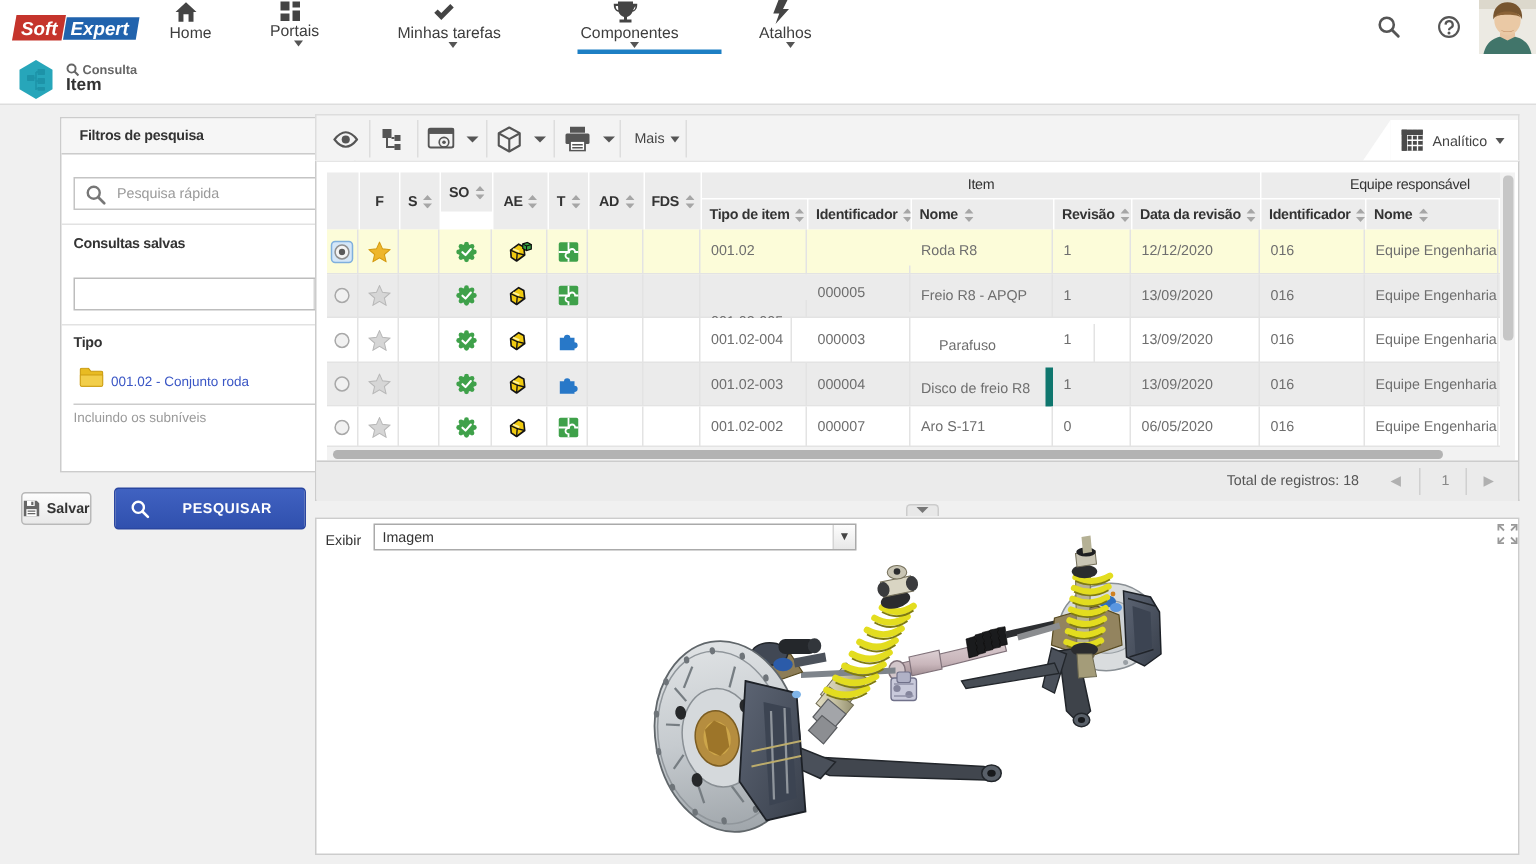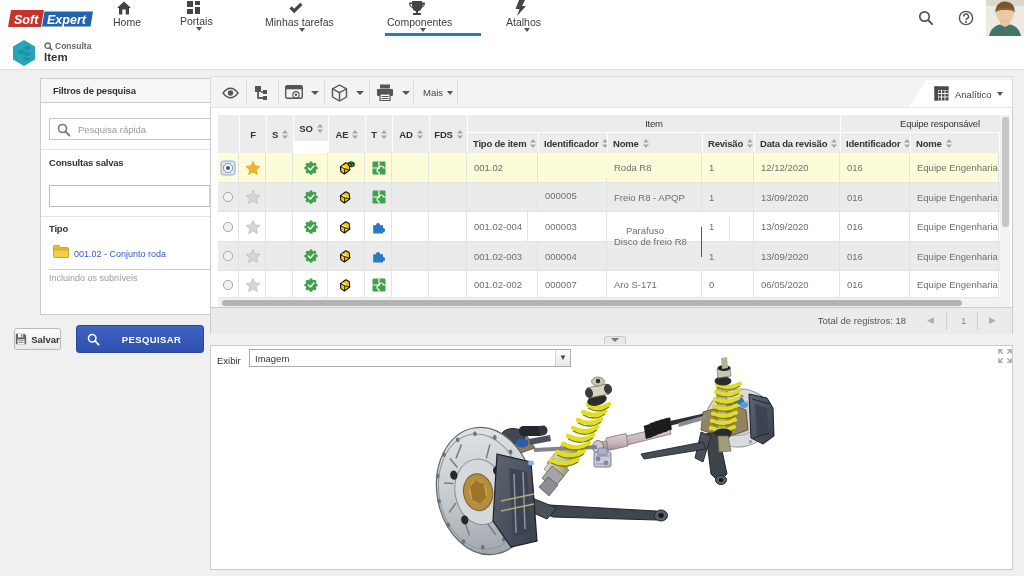--- a/index.html
+++ b/index.html
@@ -522,21 +522,21 @@
       </div>
   <div class="dcell" style="left:155px;top:133.5px;width:26px;height:29.5px;border-right:1px solid #e3e3e3;">
         <svg style="position:absolute;left:50%;top:50%;transform:translate(-50%,-50%)" width="14" height="14" viewBox="0 0 14 14">
           <path d="M1.2 5.2 h2.8 a2.1 2.1 0 1 1 4.2 0 h2.8 v2.9 a2.1 2.1 0 1 1 0 4.2 v1.2 h-9.8 Z" fill="#2878c8"></path>
         </svg>
       </div>
   <div class="dcell" style="left:182px;top:133.5px;width:36px;height:29.5px;border-right:1px solid #e3e3e3;"></div>
   <div class="dcell" style="left:219px;top:133.5px;width:37px;height:29.5px;border-right:1px solid #e3e3e3;"></div>
   <div class="dcell" style="left:257px;top:133.5px;width:70px;height:29.5px;padding-left:6px;border-right:1px solid #e3e3e3;">001.02-003</div>
   <div class="dcell" style="left:328px;top:133.5px;width:68px;height:29.5px;padding-left:6px;border-right:1px solid #e3e3e3;">000004</div>
-  <div class="dcell" style="left:397px;top:119px;width:94px;height:29.5px;padding-left:6px;border-right:1px solid #0f766e;">Disco de freio R8</div>
+  <div class="dcell" style="left:397px;top:137px;width:94px;height:29.5px;padding-left:6px;border-right:5px solid #0f766e;">Disco de freio R8</div>
   <div class="dcell" style="left:492px;top:133.5px;width:51px;height:29.5px;padding-left:6px;border-right:1px solid #e3e3e3;">1</div>
   <div class="dcell" style="left:544px;top:133.5px;width:85px;height:29.5px;padding-left:6px;border-right:1px solid #e3e3e3;">13/09/2020</div>
   <div class="dcell" style="left:630px;top:133.5px;width:69px;height:29.5px;padding-left:6px;border-right:1px solid #e3e3e3;">016</div>
   <div class="dcell" style="left:700px;top:133.5px;width:88px;height:29.5px;padding-left:6px;border-right:1px solid #e3e3e3;">Equipe Engenharia</div>
   <div style="position:absolute;left:7px;top:163px;width:782px;height:27px;background:#ffffff;border-bottom:1px solid #e3e3e3;"></div>
   <div class="dcell" style="left:7px;top:163px;width:21px;height:27px;border-right:1px solid #e3e3e3;">
         <svg style="position:absolute;left:50%;top:50%;transform:translate(-50%,-50%)" width="11" height="11" viewBox="0 0 11 11">
           <circle cx="5.5" cy="5.5" r="4.6" fill="#f1f1f1" stroke="#a8a8a8" stroke-width="1"></circle>
         </svg>
       </div>

